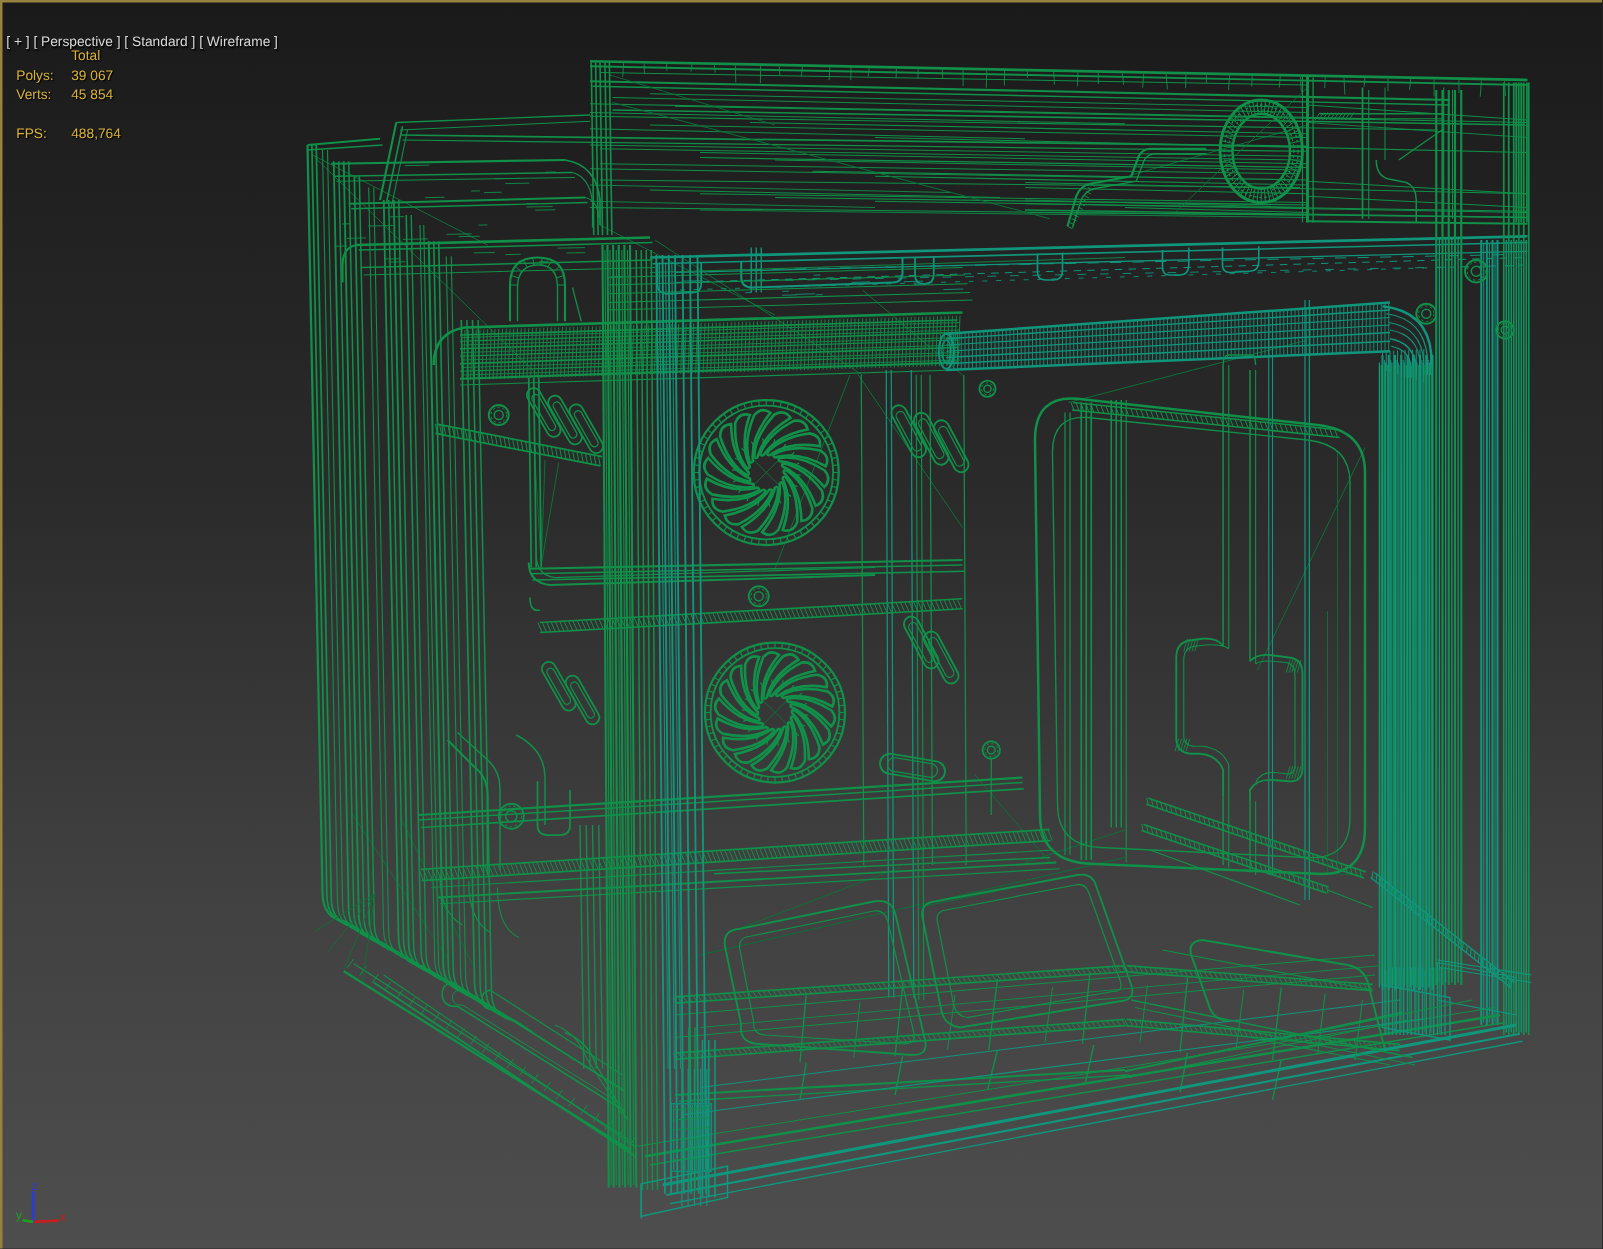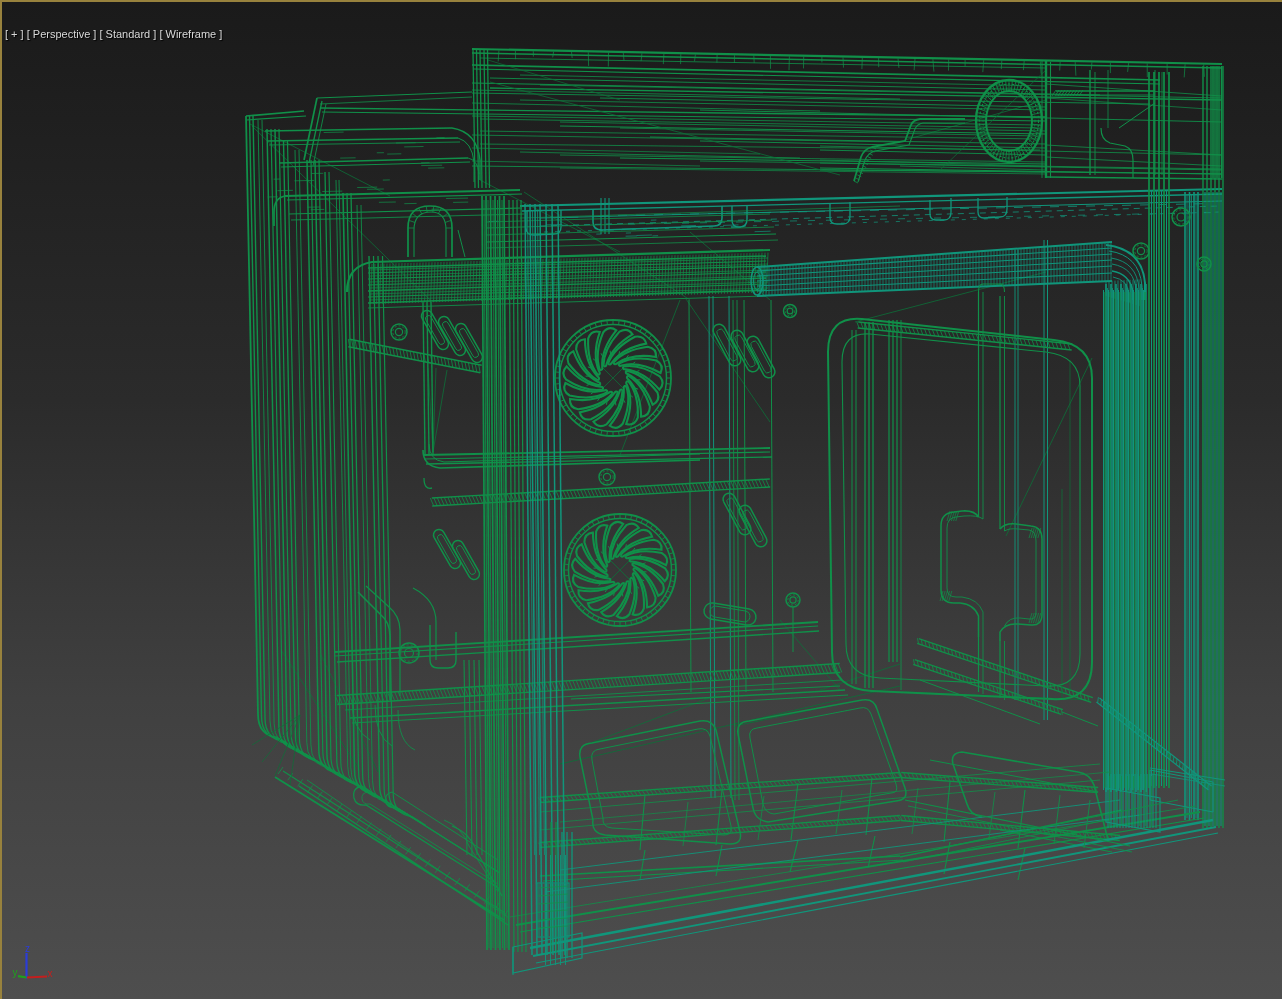--- a/index.html
+++ b/index.html
@@ -2049,12 +2049,38 @@
 <line x1="1060.0" y1="795.0" x2="1054.0" y2="844.0" stroke="#109049" stroke-width="0.9"></line>
 <line x1="950.0" y1="846.0" x2="1178.0" y2="800.0" stroke="#109049" stroke-width="0.9"></line>
 <line x1="26.5" y1="953" x2="26.5" y2="978.5" stroke="#2b3cd8" stroke-width="2.2"></line>
 <line x1="27" y1="977.5" x2="47" y2="976.5" stroke="#c41e1e" stroke-width="2.2"></line>
 <line x1="26.5" y1="977.5" x2="18" y2="976.2" stroke="#1ea01e" stroke-width="2.2"></line>
 <text x="25" y="952" fill="#2b3cd8" font-size="10" font-family="Liberation Sans">z</text>
 <text x="47.5" y="976.5" fill="#c41e1e" font-size="10" font-family="Liberation Sans">x</text>
 <text x="12.5" y="975.5" fill="#1ea01e" font-size="10" font-family="Liberation Sans">y</text>
 </svg>
 <div class="lab">[ + ] [ Perspective ] [ Standard ] [ Wireframe ]</div>
+<div class="stats">
+      <table>
+<tbody>
+          <tr>
+            <td></td>
+            <td style="padding-left:14px">Total</td>
+          </tr>
+<tr>
+            <td>Polys:</td>
+            <td style="padding-left:14px">39 067</td>
+          </tr>
+<tr>
+            <td>Verts:</td>
+            <td style="padding-left:14px">45 854</td>
+          </tr>
+<tr>
+            <td style="height:15.5px"></td>
+            <td></td>
+          </tr>
+<tr>
+            <td>FPS:</td>
+            <td style="padding-left:14px">488,764</td>
+          </tr>
+</tbody>
+      </table>
+    </div>
 </div>
 </body></html>

